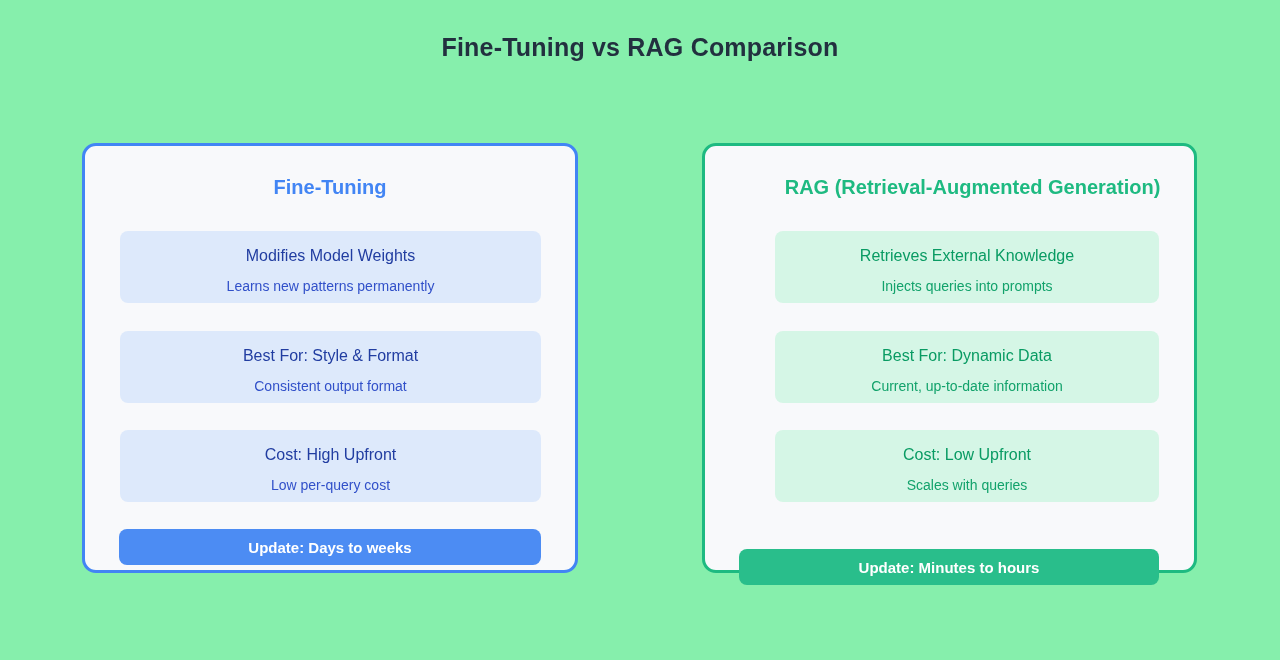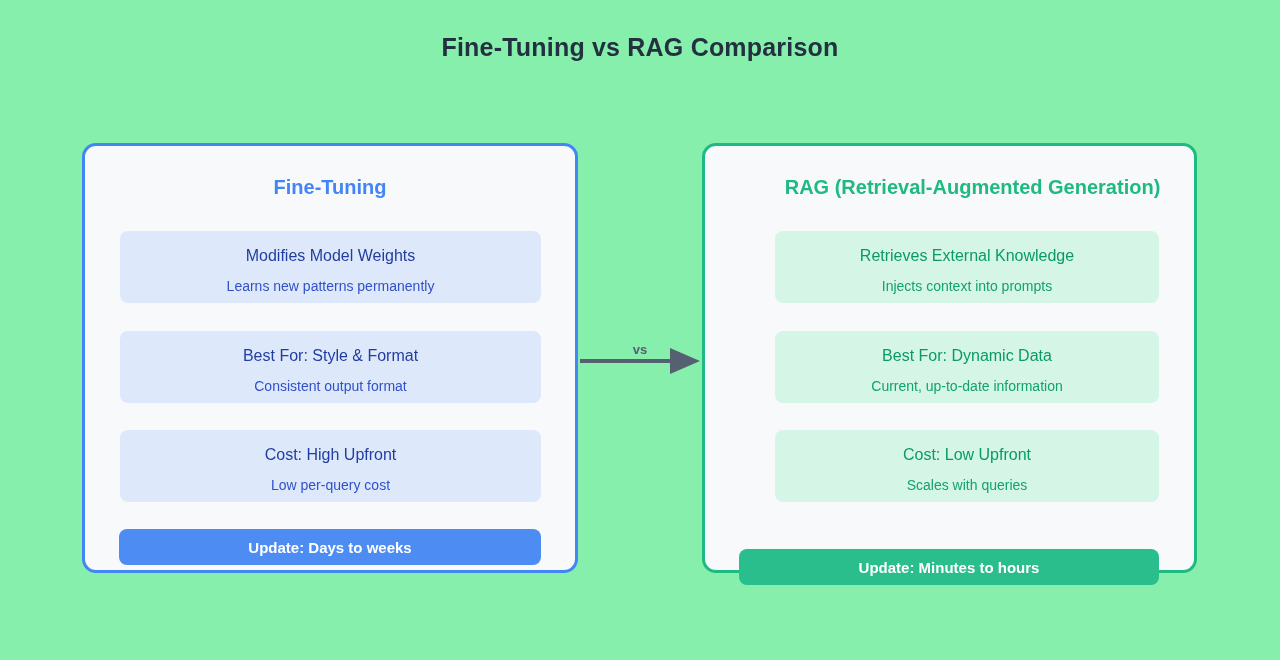--- a/index.html
+++ b/index.html
@@ -167,32 +167,27 @@
     </div>
 
     <div class="card row-2">
       <div class="card-heading">Best For: Style &amp; Format</div>
       <div class="card-detail">Consistent output format</div>
     </div>
 
     <div class="update-pill">Update: Days to weeks</div>
   </section>
 
-  <div class="connector">
-    <span class="vs-label">vs</span>
-    <div class="shaft"></div>
-    <div class="head"></div>
-  </div>
 
   <section class="panel panel-rag">
     <h2 class="panel-title">RAG (Retrieval-Augmented Generation)</h2>
 
     <div class="card row-1">
       <div class="card-heading">Retrieves External Knowledge</div>
-      <div class="card-detail">Injects context into prompts</div>
+      <div class="card-detail">Injects queries into prompts</div>
     </div>
 
     <div class="card row-3">
       <div class="card-heading">Cost: Low Upfront</div>
       <div class="card-detail">Scales with queries</div>
     </div>
 
     <div class="card row-2">
       <div class="card-heading">Best For: Dynamic Data</div>
       <div class="card-detail">Current, up-to-date information</div>

